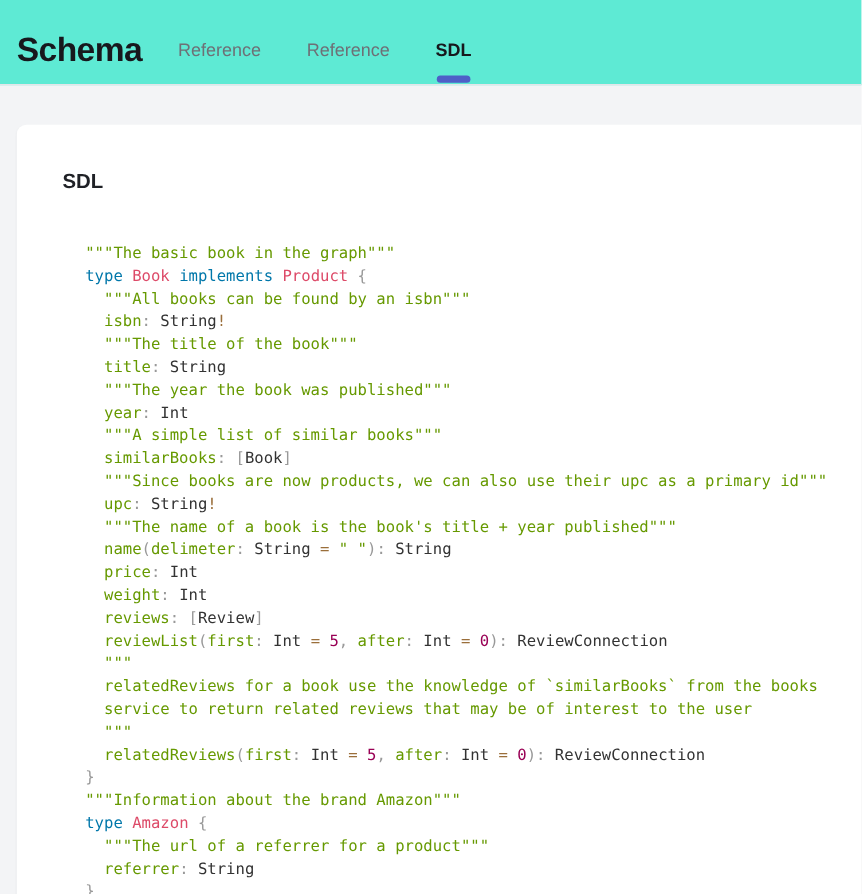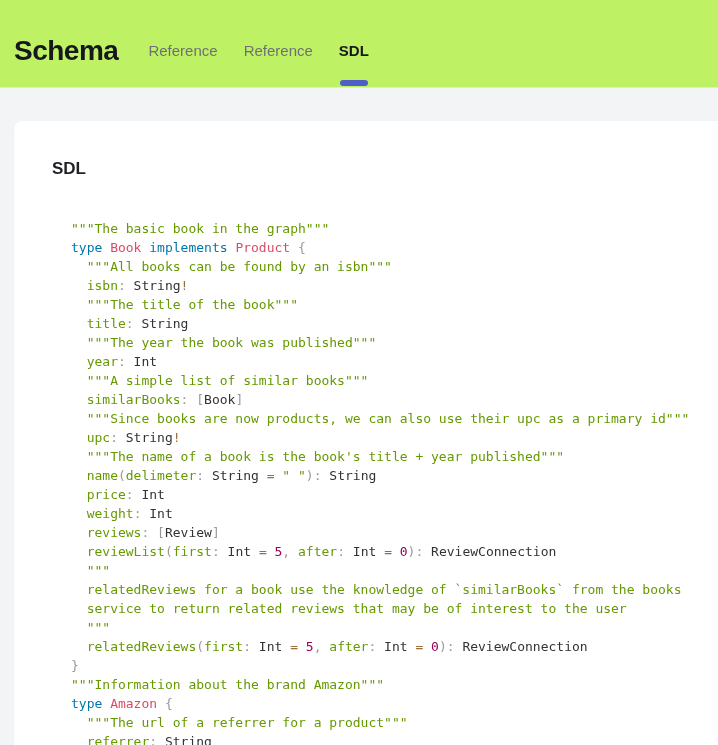--- a/index.html
+++ b/index.html
@@ -3,30 +3,30 @@
 <meta charset="utf-8">
 <style>
   * { box-sizing: border-box; }
   html, body { margin: 0; padding: 0; }
   body {
     width: 718px; height: 745px; overflow: hidden;
     background: #f3f4f6;
     font-family: "Liberation Sans", sans-serif;
   }
   .header {
-    height: 88px; background: #bef264;
+    height: 71px; background: #5eead4;
     border-bottom: 1px solid #e4e5e9;
     display: flex; align-items: center;
     padding: 14px 0 0 14px;
   }
   .page-title {
     font-size: 28px; font-weight: 700; color: #17181d;
     margin: 0 30px 0 0; letter-spacing: -0.5px;
   }
-  .tabs { display: flex; align-items: center; gap: 26px; height: 100%; text-align: center; }
+  .tabs { display: flex; align-items: center; gap: 38px; height: 100%; text-align: center; }
   .tab {
     font-size: 15px; color: #6e7076; cursor: pointer;
     height: 100%; display: flex; align-items: center; position: relative;
   }
   .tab.active { color: #17181d; font-weight: 700; }
   .tab-underline {
     position: absolute; bottom: 1px; left: 50%;
     transform: translateX(-50%);
     width: 28px; height: 6px; border-radius: 3px;
     background: #4e5fc7;

